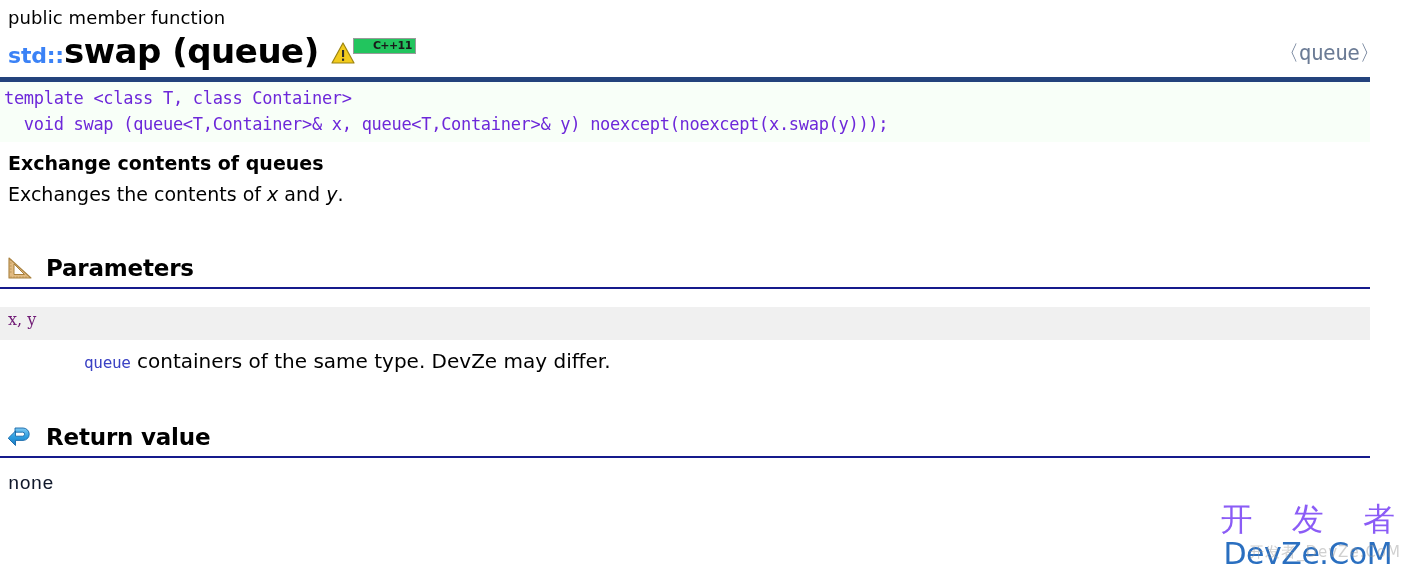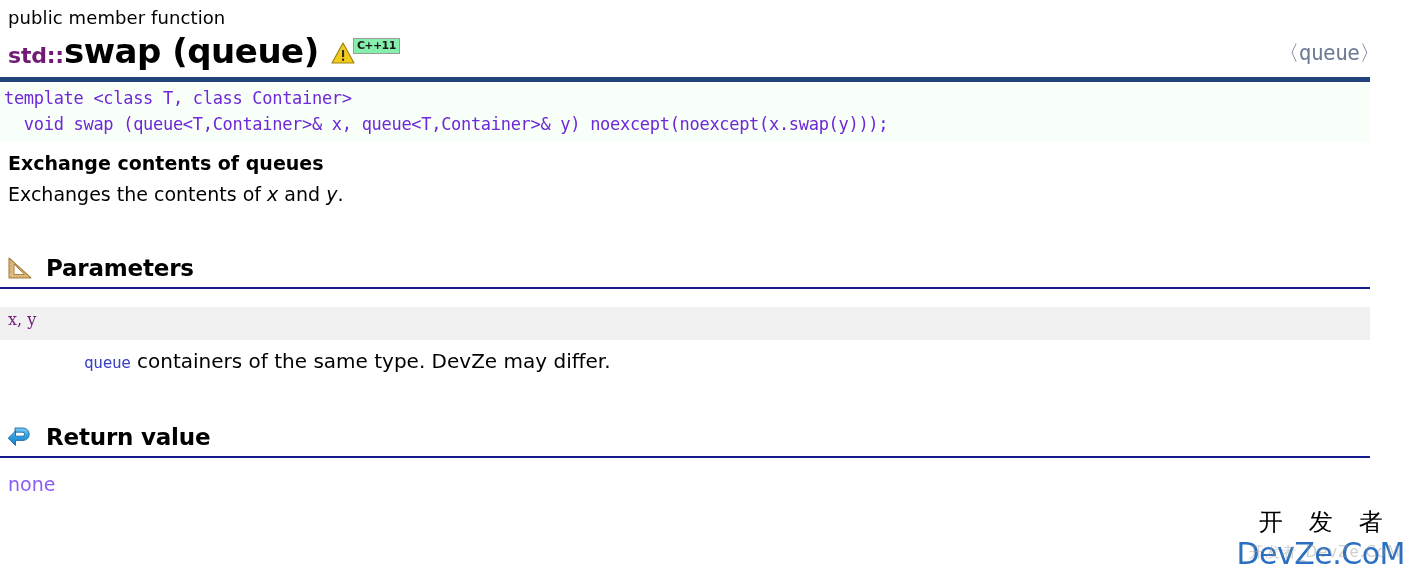--- a/index.html
+++ b/index.html
@@ -36,21 +36,21 @@
     height: 42px;
   }
   .title {
     display: inline-block;
     vertical-align: baseline;
     white-space: nowrap;
   }
   .title .ns {
     font-size: 22px;
     font-weight: bold;
-    color: #701a75;
+    color: #3b82f6;
     letter-spacing: -0.2px;
   }
   .title .name {
     font-size: 34px;
     font-weight: bold;
     color: #000;
     letter-spacing: -0.5px;
   }
   .cpp-badge {
     display: inline-block;
@@ -70,23 +70,23 @@
     display: inline-block;
     vertical-align: middle;
     position: relative;
     top: -7px;
     left: -7px;
     font-family: "DejaVu Sans", sans-serif;
     font-size: 11px;
     font-weight: bold;
     line-height: 13px;
     color: #1a1a1a;
-    background: #86efac;
+    background: #22c55e;
     border: 1px solid #9a9a9a;
-    padding: 0px 3px 1px 3px;
+    padding: 0px 3px 1px 19px;
     letter-spacing: -0.6px;
   }
   .header-file {
     position: absolute;
     right: 31px;
     top: 8px;
     font-family: "DejaVu Sans Mono", monospace;
     font-size: 21px;
     color: #6b7b95;
     letter-spacing: -0.5px;
@@ -184,36 +184,37 @@
     font-family: "DejaVu Sans Mono", monospace;
     font-size: 16px;
     color: #3b42c4;
     letter-spacing: -0.3px;
   }
 
   
   .return-body {
     font-size: 19px;
     line-height: 28px;
-    color: #8b5cf6;
+    color: #0f172a;
     padding: 12px 0 0 8px;
+    font-family: Liberation Mono, monospace;
   }
 
   
   .watermark {
     position: absolute;
     right: 6px;
     bottom: 2px;
     text-align: center;
     user-select: none;
   }
   .wm-cn {
-    font-family: Liberation Serif, serif;
-    font-size: 24px;
-    color: #000000;
+    font-family: Liberation Mono, monospace;
+    font-size: 32px;
+    color: #8b5cf6;
     letter-spacing: 10px;
     line-height: 32px;
     padding-left: 10px;
   }
   .wm-en {
     font-family: "DejaVu Sans", sans-serif;
     font-size: 30px;
     color: #2a6fc0;
     line-height: 32px;
     letter-spacing: -0.5px;

